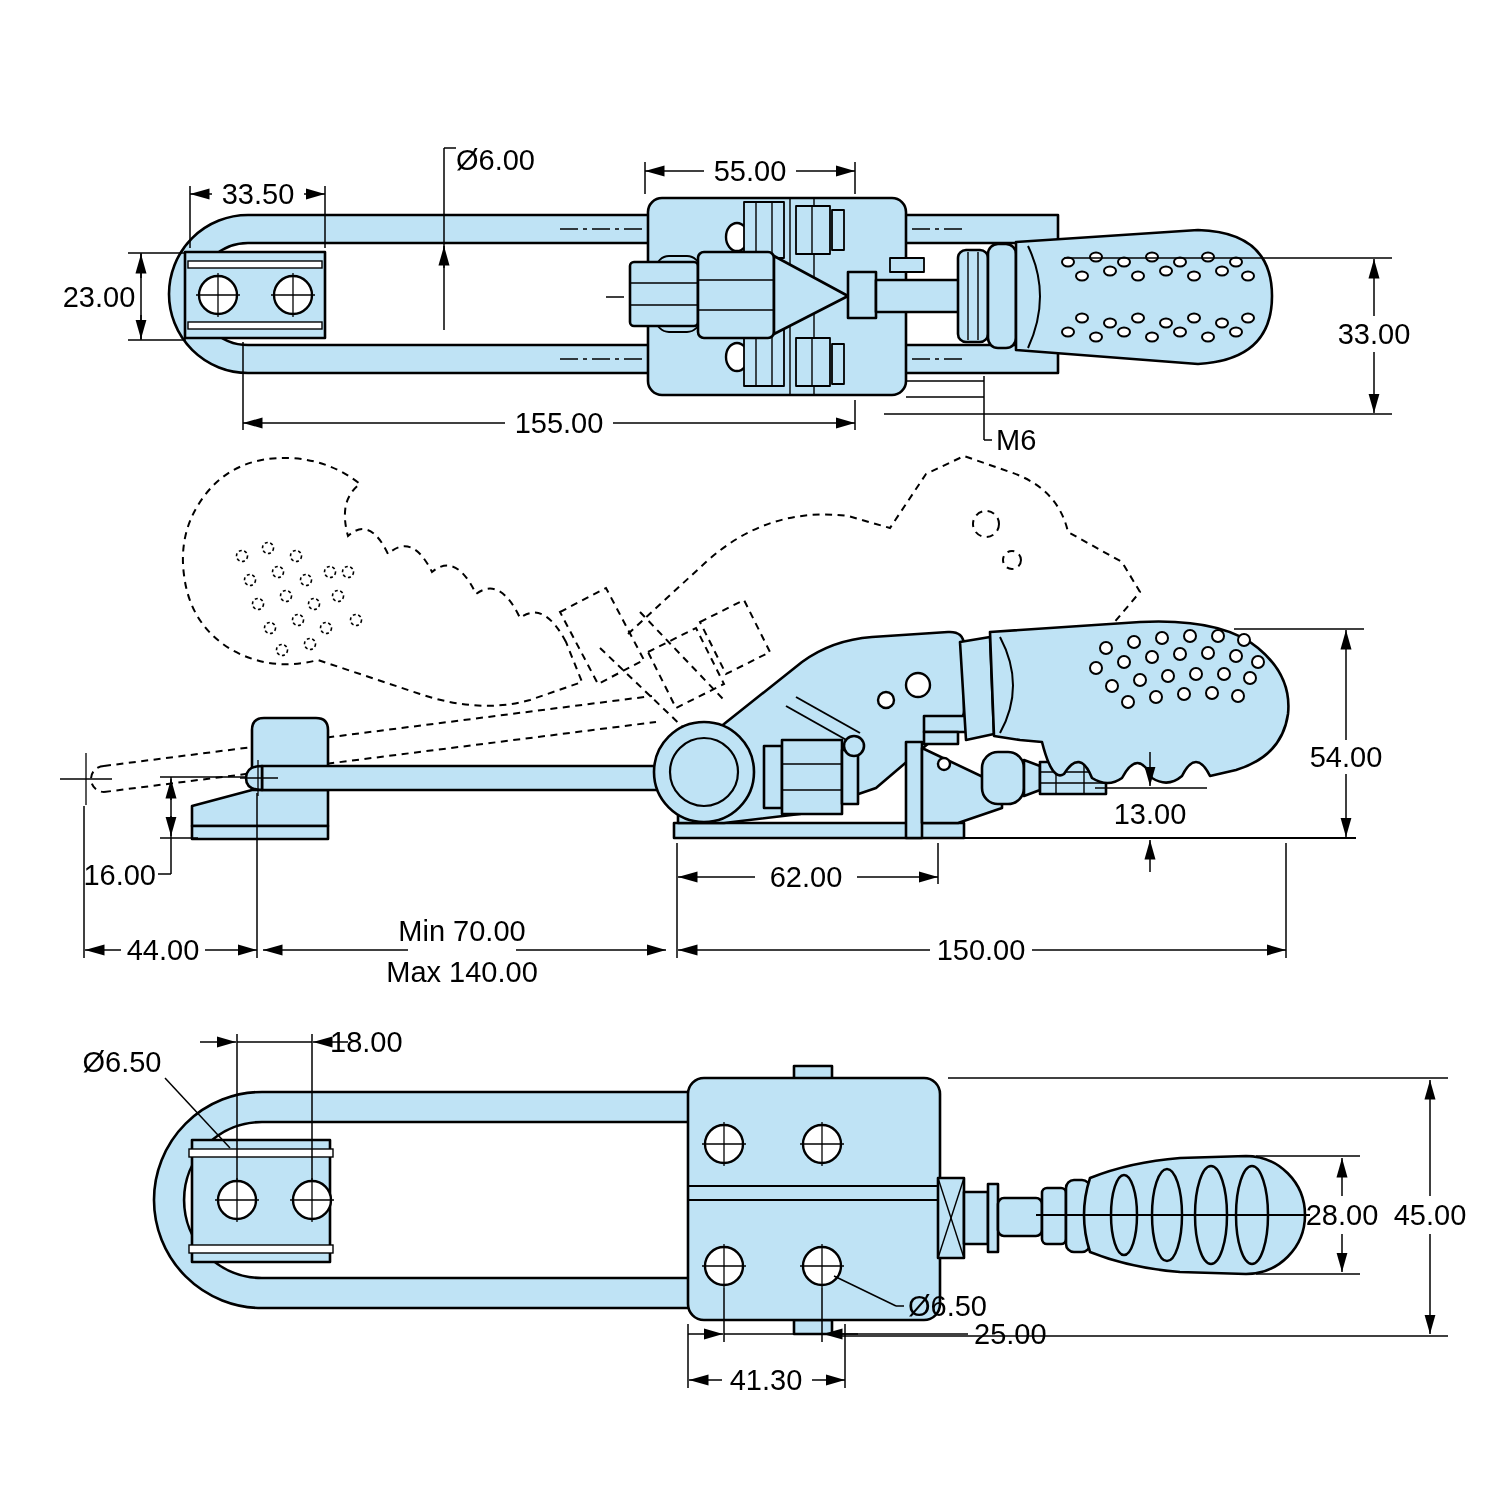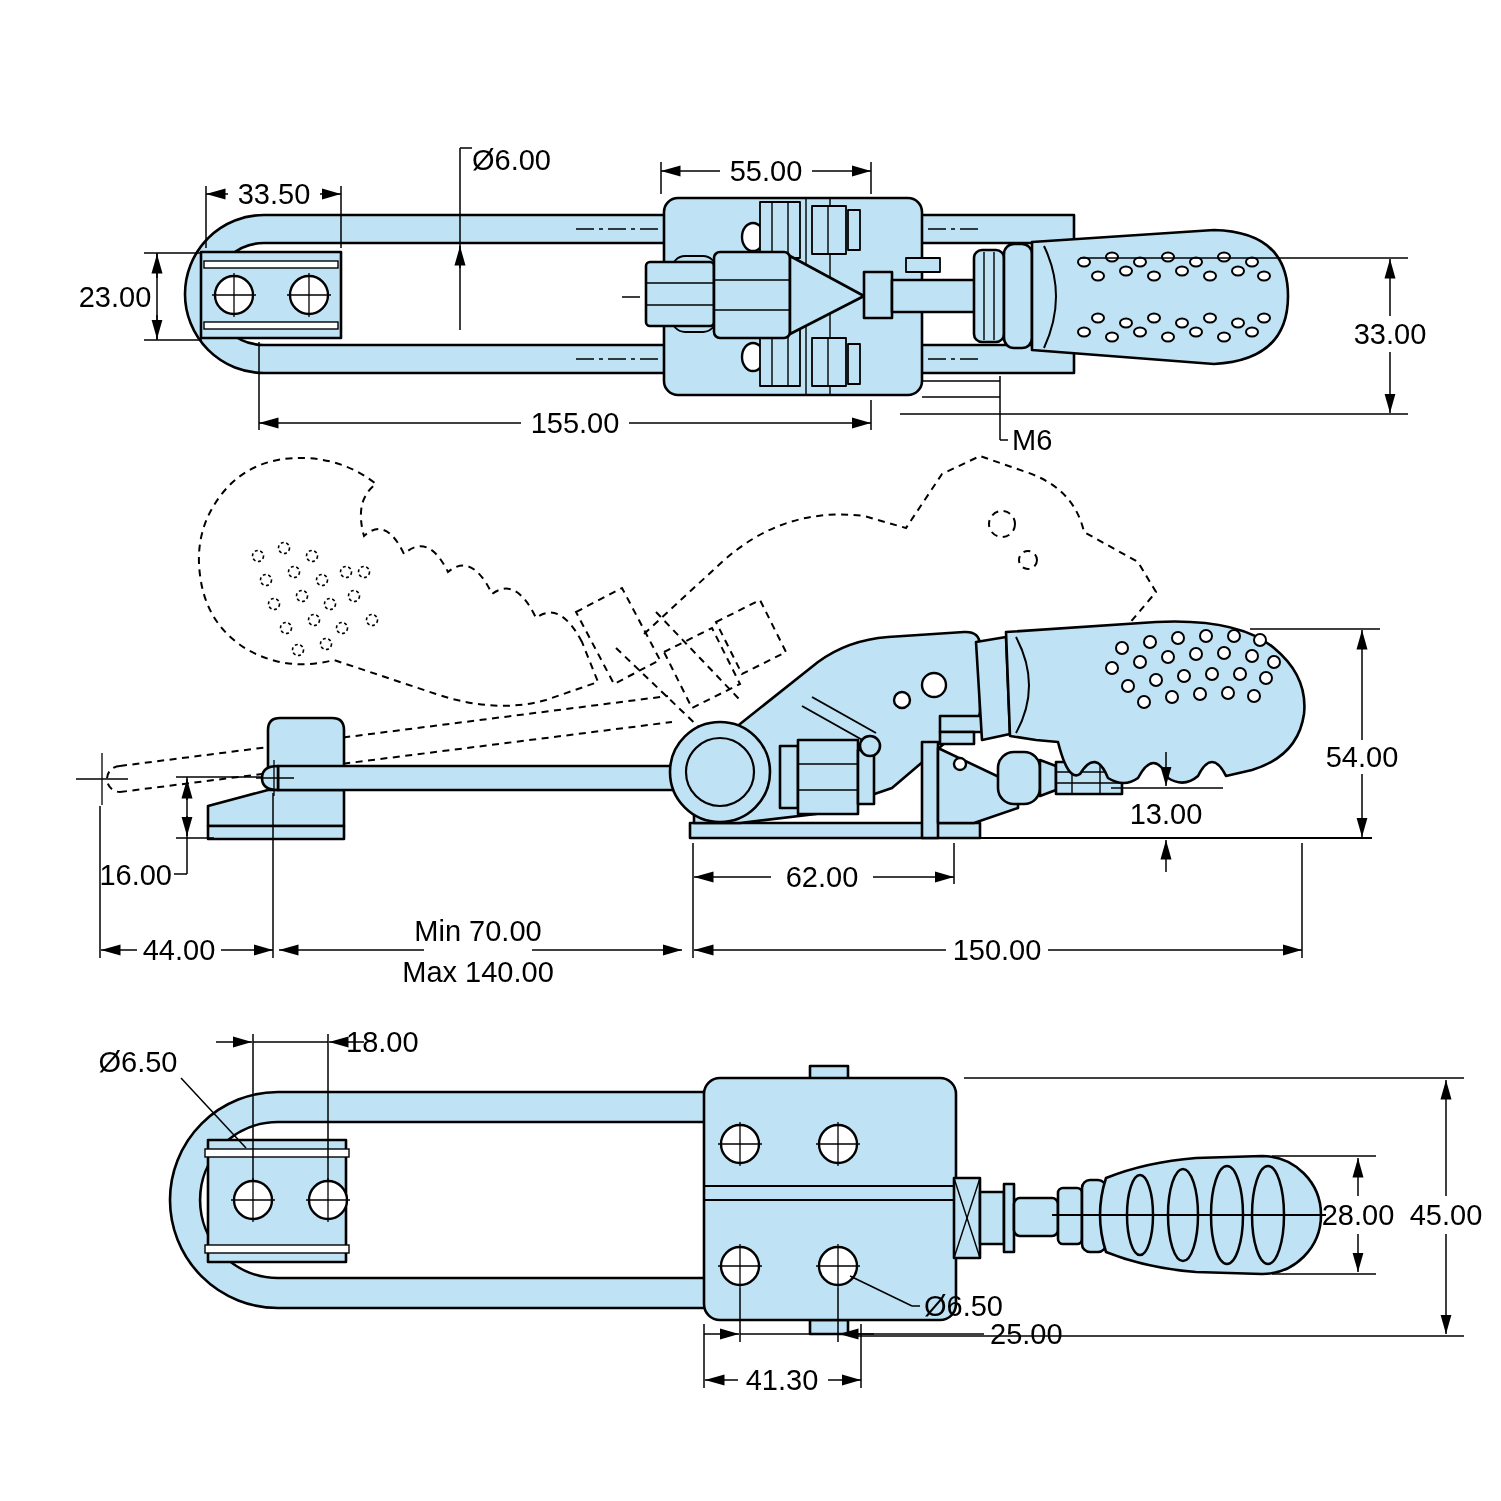--- a/index.html
+++ b/index.html
@@ -1,17 +1,17 @@
 <!DOCTYPE html>
 <html style="--part: #bfe3f5; --line: #000000; --bg: #ffffff;"><head>
 <meta charset="utf-8">
 <style>
   :root { --part:#bfe3f5; --line:#000000; --bg:#ffffff; }
   html,body { margin:0; padding:0; background:var(--bg); }
-  .stage { width:1270px; height:1501px; background:var(--bg);padding-left:16px; }
+  .stage { width:1270px; height:1501px; background:var(--bg); }
   svg { display:block; }
   .part   { fill:var(--part); stroke:var(--line); stroke-width:2.6; stroke-linejoin:round; }
   .partthin { fill:var(--part); stroke:var(--line); stroke-width:1.8; stroke-linejoin:round; }
   .hole   { fill:#ffffff; stroke:var(--line); stroke-width:2.4; }
   .band   { fill:#ffffff; stroke:var(--line); stroke-width:1.4; }
   .ln     { stroke:var(--line); fill:none; stroke-width:2; }
   .thin   { stroke:var(--line); fill:none; stroke-width:1.4; }
   .cross  { stroke:var(--line); fill:none; stroke-width:1.3; }
   .dim    { stroke:var(--line); fill:none; stroke-width:1.5; }
   .cl     { stroke:var(--line); fill:none; stroke-width:1.5; stroke-dasharray:18 5 4 5; }

